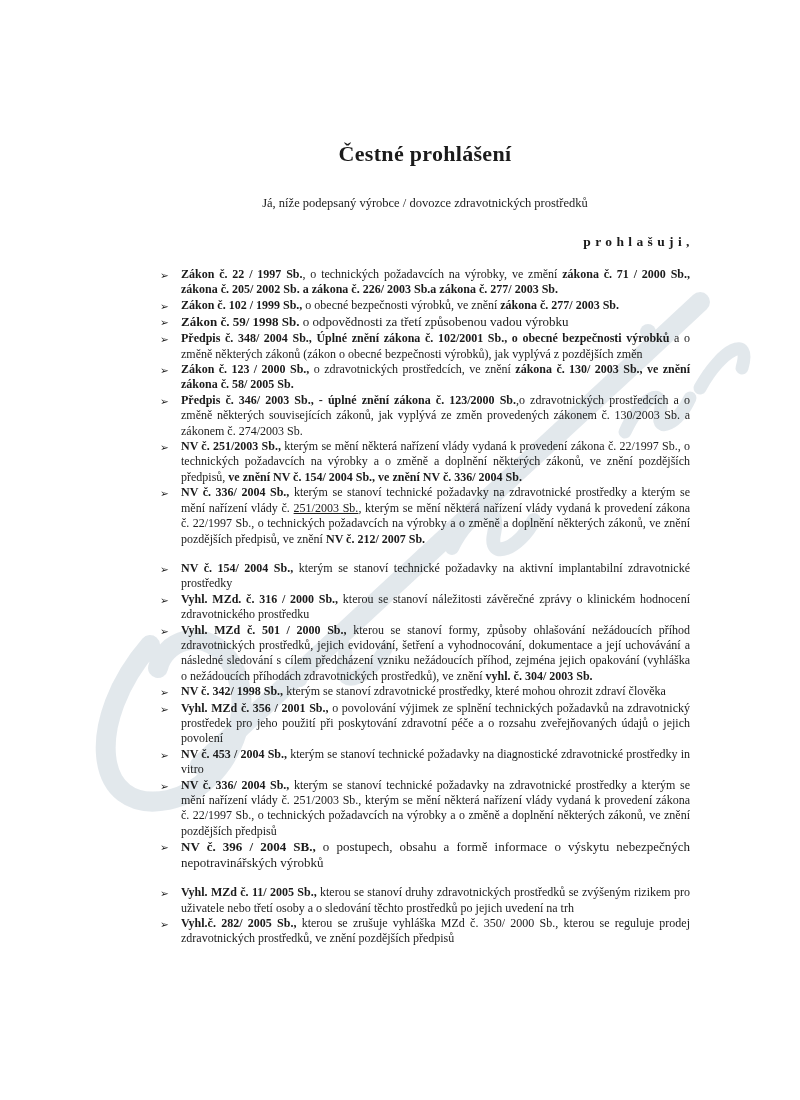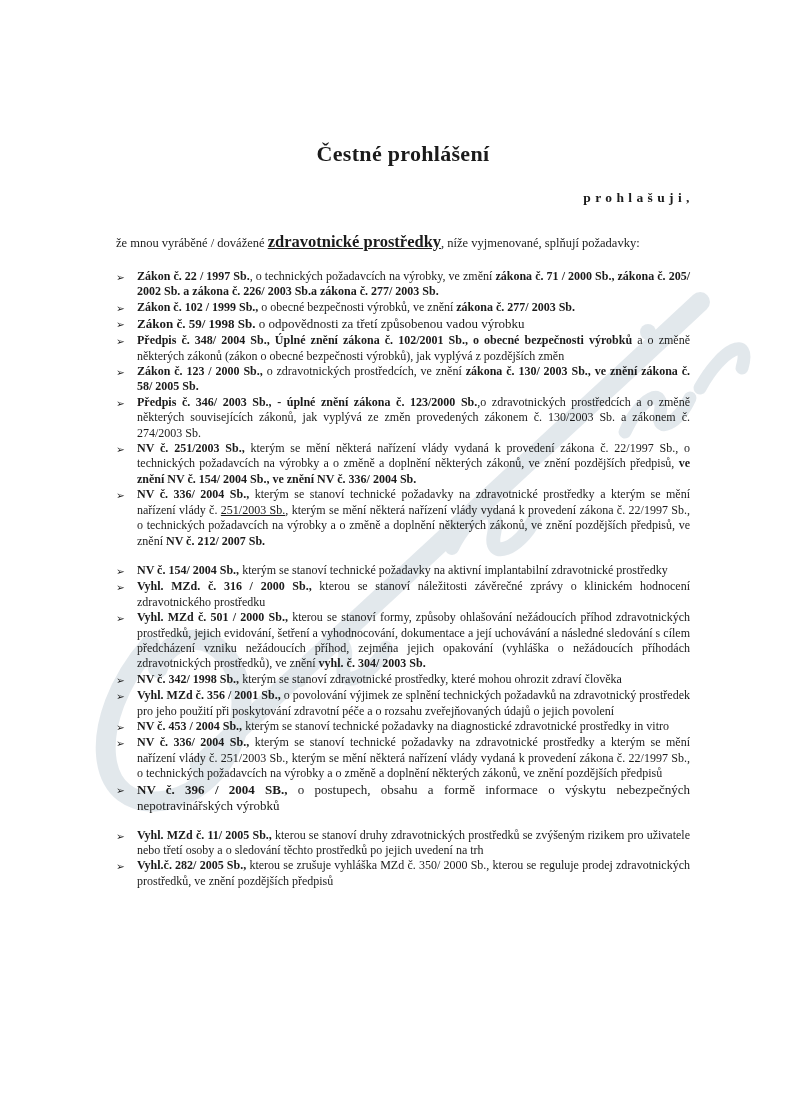--- a/index.html
+++ b/index.html
@@ -8,21 +8,21 @@
     width:800px; height:1100px;
     background:#ffffff;
     overflow:hidden;
     font-family:"Liberation Serif","DejaVu Serif",serif;
     color:#1b1b1b;
   }
   .watermark {
     position:absolute; left:0; top:0; width:800px; height:1100px;
     pointer-events:none;
   }
-  .content { position:relative; padding:141px 110px 0 116px; }
+  .content { position:relative; padding:141px 110px 0 116px;margin-left:44px; }
   .title {
     margin:0; text-align:center;
     font-size:22px; font-weight:bold; letter-spacing:0.3px;
   }
   .intro1 { text-align:center; font-size:12.5px; margin-top:29px; }
   .declare {
     text-align:right; font-size:13.5px; font-weight:bold;
     margin-top:23px; letter-spacing:0.5px;
   }
   .intro3 { font-size:12.5px; margin-top:26px; }
@@ -50,24 +50,24 @@
       <path stroke-width="13" d="M 625 432 C 640 398, 666 384, 660 414 C 656 434, 678 424, 690 398"></path>
       <circle cx="648" cy="332" r="8" fill="var(--wm,#ccd6de)" stroke="none"></circle>
       <path stroke-width="13" d="M 700 388 C 722 348, 752 334, 742 368"></path>
     </g>
   </svg>
 
   <div class="content">
 
     <h1 class="title">Čestné prohlášení</h1>
 
+    <p class="intro1">Já, níže podepsaný výrobce / dovozce zdravotnických prostředků</p>
 
     <p class="declare">p r o h l a š u j i ,</p>
 
-    <p class="intro3"><span>že mnou vyráběné / dovážené </span><span class="emph">zdravotnické prostředky</span><span>, níže vyjmenované, splňují požadavky:</span></p>
 
     <div class="list">
         <div class="li">
           <span class="bullet">➢</span>
           <span class="li-body"><span class="b">Zákon č. 22 / 1997 Sb.</span><span>, o technických požadavcích na výrobky, ve změní </span><span class="b">zákona č. 71 / 2000 Sb., zákona č. 205/ 2002 Sb. a zákona č. 226/ 2003 Sb.a zákona č. 277/ 2003 Sb.</span></span>
         </div>
         <div class="li">
           <span class="bullet">➢</span>
           <span class="li-body"><span class="b">Zákon č. 102 / 1999 Sb.,</span><span> o obecné bezpečnosti výrobků, ve znění </span><span class="b">zákona č. 277/ 2003 Sb.</span></span>
         </div>

